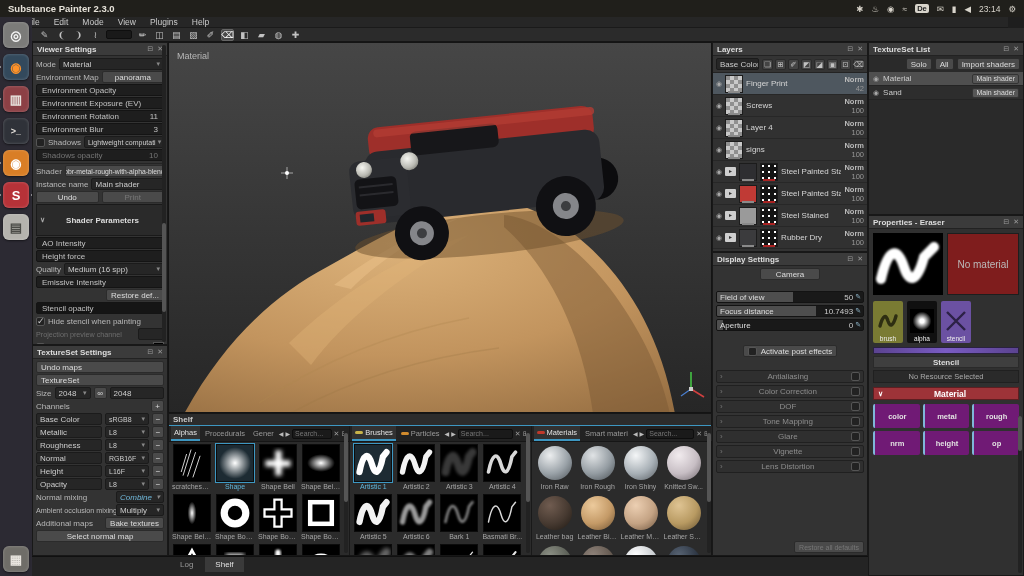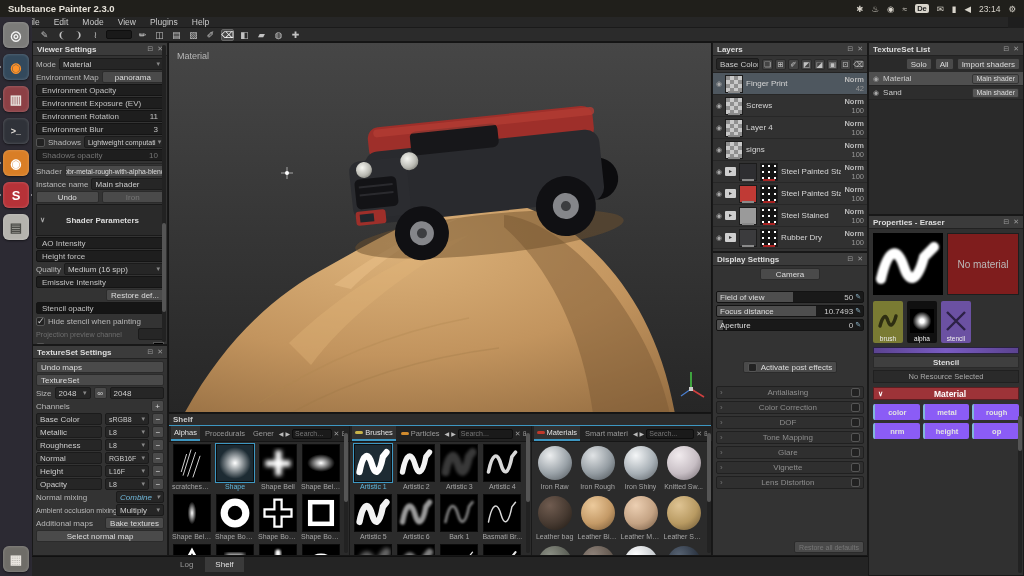--- a/index.html
+++ b/index.html
@@ -93,21 +93,21 @@
 .btab{font-size:8px;color:#999;padding:3px 10px;}
 .btab.active{background:#3a3a3a;color:#e2e2e2;}
 
 .tsrow{display:flex;align-items:center;gap:4px;height:14px;padding:0 4px;background:#2d2d2d;border-bottom:1px solid #242424;font-size:8px;color:#ccc;}
 .tsrow.sel{background:#4f4f4f;}
 .tsrow .ms{margin-left:auto;background:#565656;border:1px solid #333;border-radius:2px;font-size:7px;color:#ddd;padding:0 3px;height:10px;display:flex;align-items:center;}
 
 .tools{display:flex;gap:4px;padding:2px 4px;}
 .toolbtn{width:30px;height:42px;border-radius:2px;display:flex;flex-direction:column;align-items:center;justify-content:flex-end;padding-bottom:1px;position:relative;overflow:hidden;}
 .toolbtn span.tl{font-size:6.5px;color:#eee;}
-.chanbtn{height:16px;background:#8b5cf6;border-left:2px solid #7fb7d8;border-radius:2px;color:#e2e2e2;font-size:7.5px;display:flex;align-items:center;justify-content:center;font-weight:bold;}
+.chanbtn{height:24px;background:#701a75;border-left:2px solid #7fb7d8;border-radius:2px;color:#e2e2e2;font-size:7.5px;display:flex;align-items:center;justify-content:center;font-weight:bold;}
 
 .vsb{position:absolute;right:1px;top:2px;bottom:2px;width:4px;background:#222;border-radius:2px;}
 .vsb .th{position:absolute;left:0;width:4px;background:#555;border-radius:2px;}
 </style>
 </head>
 <body>
 
 <div id="root">
 
   <div class="abs" id="topbar">
@@ -231,21 +231,21 @@
       <div class="row">
           <span class="lbl">Shader</span>
           <span class="btn grow" style="font-size:6.8px;">pbr-metal-rough-with-alpha-blend</span>
         </div>
       <div class="row">
           <span class="lbl">Instance name</span>
           <span class="field grow">Main shader</span>
         </div>
       <div class="row">
           <span class="btn grow">Undo</span>
-          <span class="btn dis grow">Iron</span>
+          <span class="btn dis grow">Print</span>
         </div>
       <div class="secthead">
           <span style="color:#aaa;font-size:7px;">∨</span>
           <span class="c">Shader Parameters</span>
         </div>
       <div class="slider">
           <span>AO Intensity</span>
         </div>
       <div class="slider">
           <span>Height force</span>
@@ -885,21 +885,21 @@
             <span class="pv">10.7493</span>
             <span class="pe">✎</span>
           </div>
           <div class="dparam">
             <span class="fillbar" style="width: 4%;"></span>
             <span class="pl">Aperture</span>
             <span class="pv">0</span>
             <span class="pe">✎</span>
           </div>
         </div>
-      <div class="row" style="justify-content:center;margin-top:19px;">
+      <div class="row" style="justify-content:center;margin-top:3px;">
           <span class="btn" style="gap:4px;">
             <span class="chk"></span>
             <span>Activate post effects</span>
           </span>
         </div>
       <div id="display-sections" style="display:flex;flex-direction:column;gap:2px;margin-top:2px;">
           <div class="dsect">
             <span class="ch">›</span>
             <span class="sl">Antialiasing</span>
             <span class="chk"></span>

